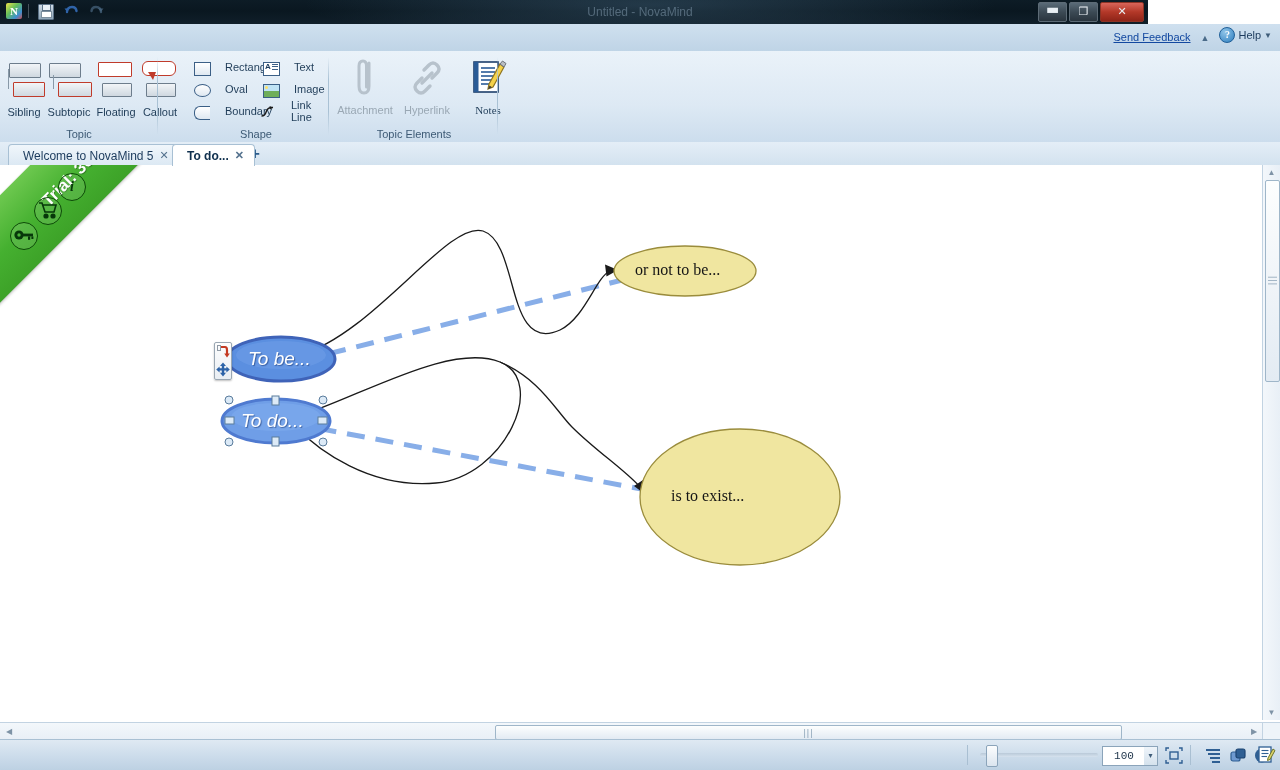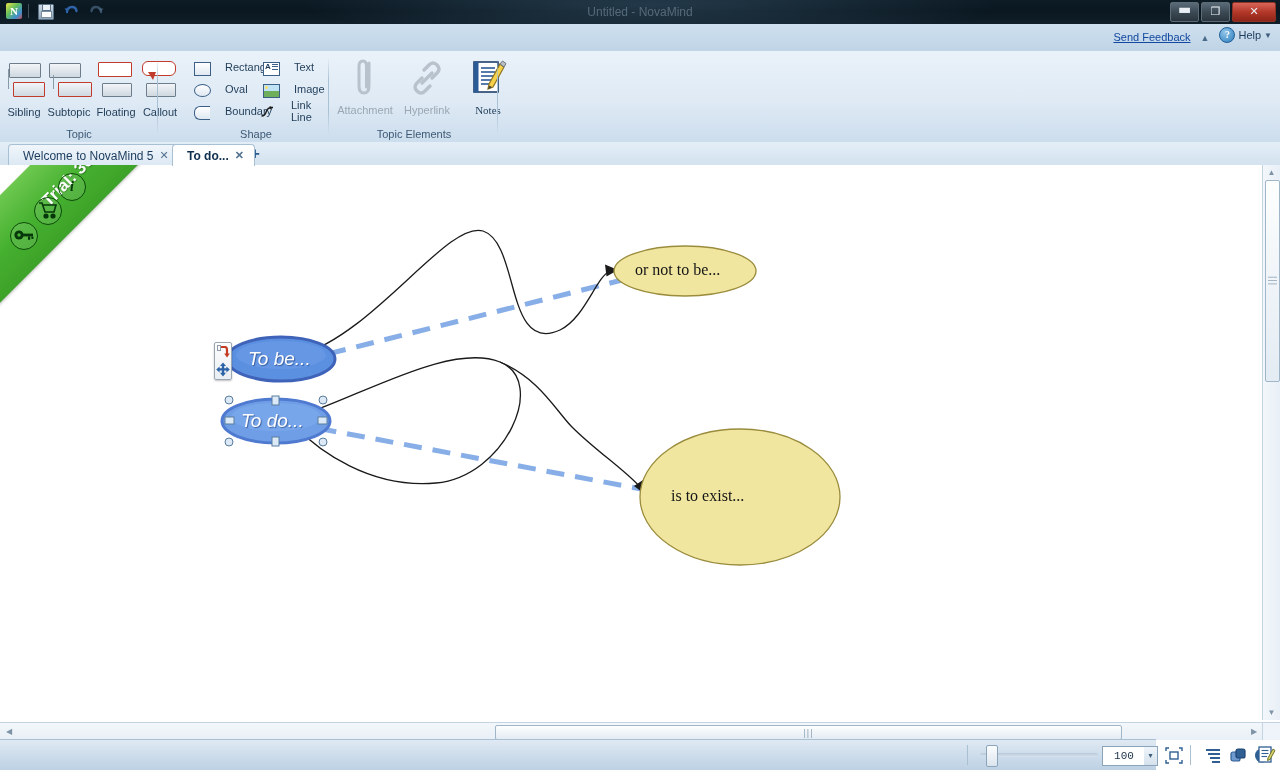--- a/index.html
+++ b/index.html
@@ -10,21 +10,21 @@
     background: #fff;
   }
   #app {
     position: relative;
     width: 1280px; height: 770px;
     overflow: hidden;
   }
 
   
   .titlebar {
-    position: absolute; left: 0; top: 0; width: 1280px; height: 24px;
+    position: absolute; left: 0; top: 0; width: 1148px; height: 24px;
     background: linear-gradient(180deg,#0d1c26 0%, #0a1720 45%, #101f2a 100%);
     overflow: hidden;
   }
   .titlebar .glow {
     position: absolute; left: 300px; top: -30px; width: 700px; height: 70px;
     background: radial-gradient(ellipse at center, rgba(90,130,160,.30), rgba(0,0,0,0) 70%);
   }
   .qat { position: absolute; left: 6px; top: 2px; display: flex; align-items: center; gap: 6px; }
   .qat-logo {
     width: 16px; height: 16px; border-radius: 2px;
@@ -258,21 +258,21 @@
   .sb-arrow {
     position: absolute; color: #7e93a6; font-size: 8px; text-align: center;
   }
   .corner-box {
     position: absolute; right: 0; bottom: 30px; width: 17px; height: 17px;
     background: #eef4f9; border-left: 1px solid #c2d3e2; border-top: 1px solid #c2d3e2;
   }
 
   
   .statusbar {
-    position: absolute; left: 0; bottom: 0; width: 1156px; height: 30px;
+    position: absolute; left: 0; bottom: 0; width: 1280px; height: 30px;
     background: linear-gradient(180deg,#dfe9f3 0%, #cfdeec 45%, #bdd1e3 100%);
     border-top: 1px solid #a9c0d3;
   }
   .sb-sep { position: absolute; top: 5px; width: 1px; height: 20px; background: #a9bfd2; }
   .zslider { position: absolute; top: 13px; height: 4px; background: linear-gradient(180deg,#b9c9d8,#d6e2ee); border-radius: 2px; }
   .zhandle {
     position: absolute; top: 5px; width: 10px; height: 20px; border-radius: 2px;
     background: linear-gradient(180deg,#fcfdfe,#dbe5ef); border: 1px solid #8ba4ba;
   }
   .zbox {

